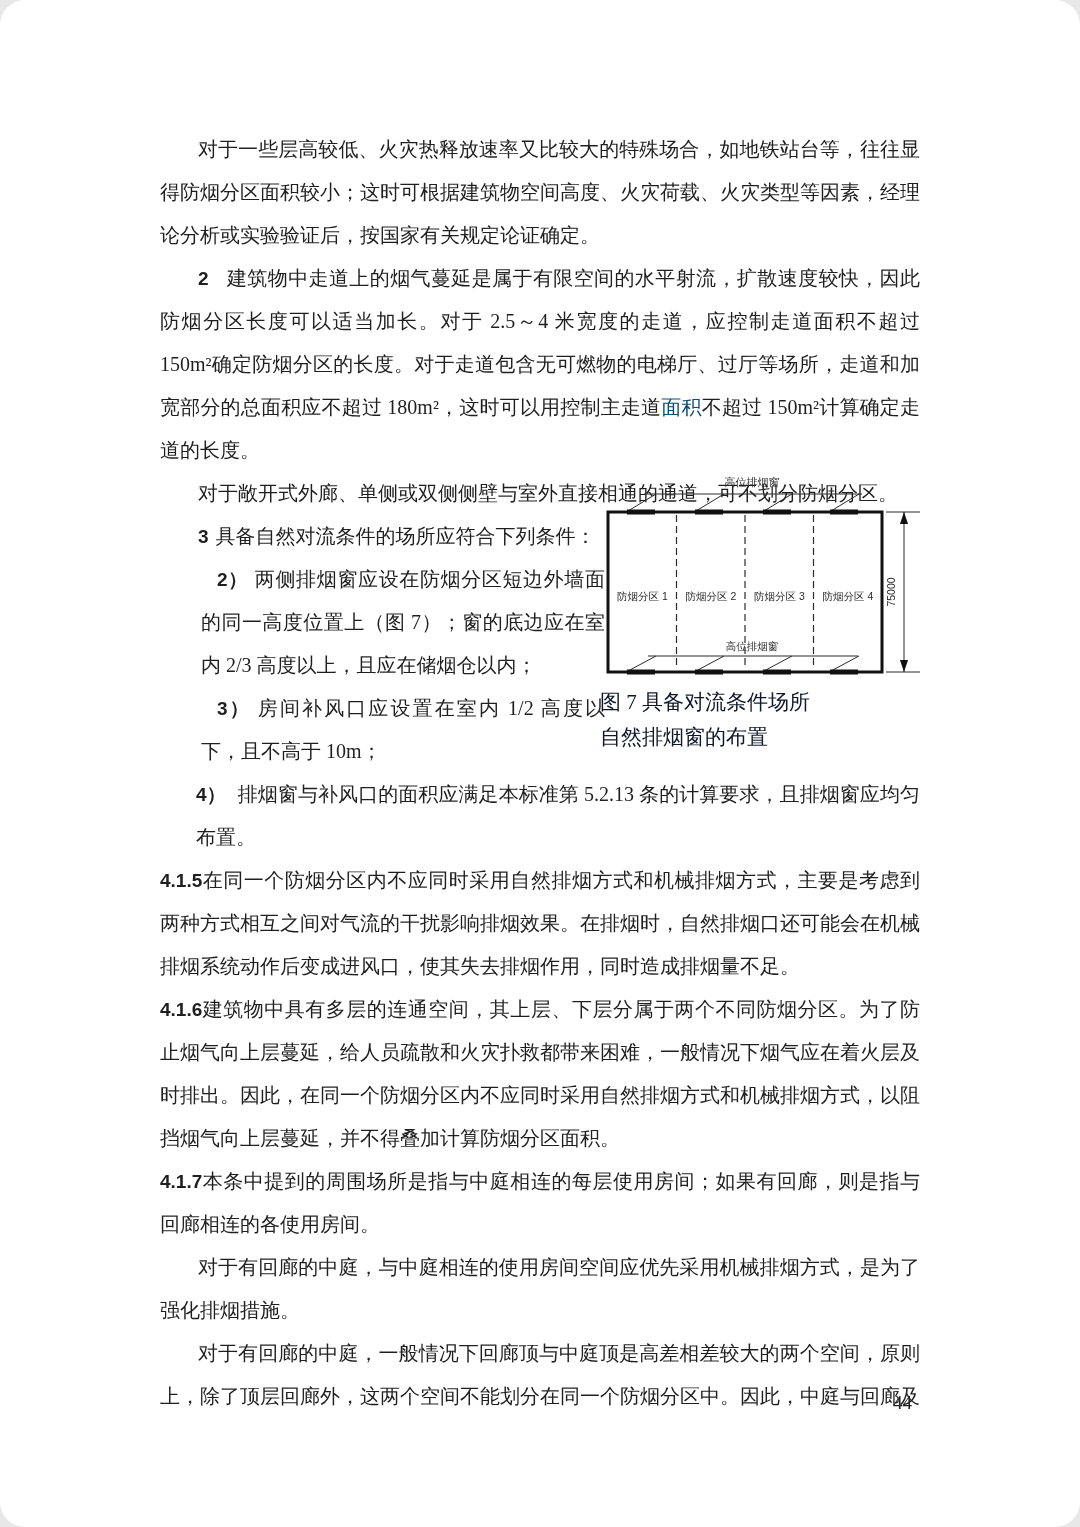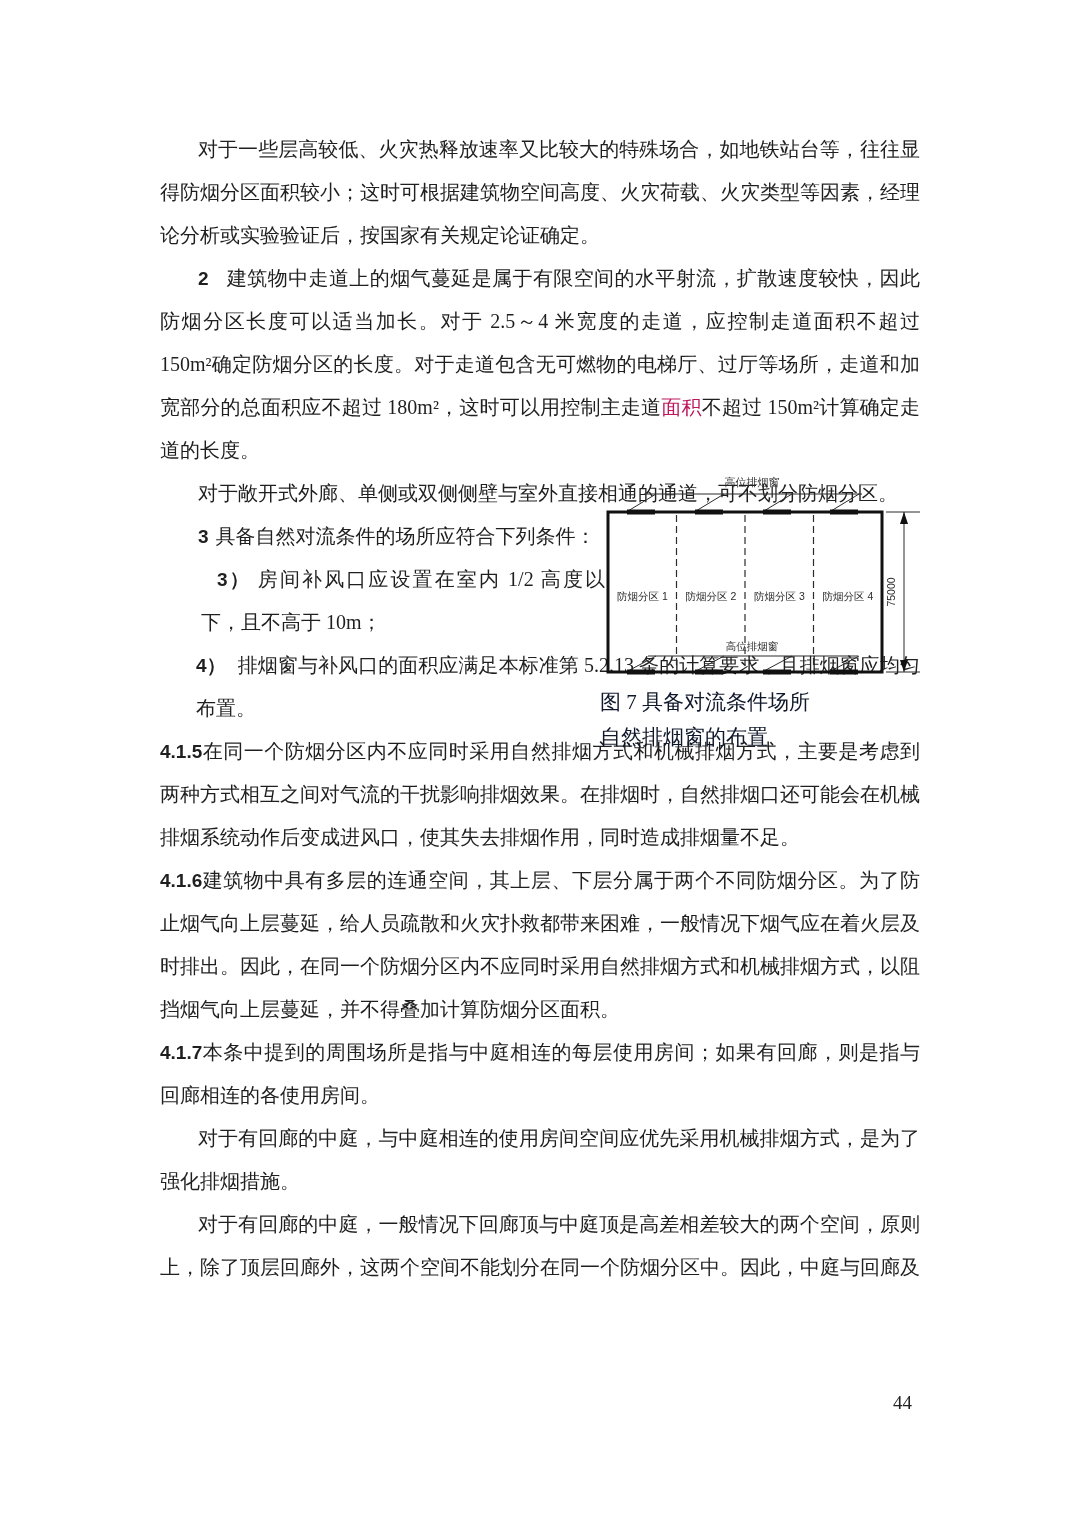--- a/index.html
+++ b/index.html
@@ -4,20 +4,21 @@
 <style>
   html,body { margin:0; padding:0; background:#e8e8e8; }
   .page {
     position:relative;
     width:1080px; height:1527px;
     background:#ffffff;
     font-family:"Liberation Serif","DejaVu Serif",serif;
     color:#1f1f1f;
     overflow:hidden;
     margin:0 auto;
+    border-radius:25px;
   }
   .content {
     position:absolute;
     left:160px; top:128px;
     width:760px;
     font-size:20px;
     line-height:43px;
     text-align:justify;
     letter-spacing:0;
   }
@@ -25,21 +26,21 @@
   p.indent { text-indent:38px; }
   .num-b {
     font-weight:bold;
     font-family:"Liberation Sans","DejaVu Sans",sans-serif;
     font-size:19px;
   }
   .gap-lg { margin-right:18px; }
   .gap-md { margin-right:12px; }
   .gap-sm { margin-right:7px; }
   .sec-num { }
-  .red { color:#be185d; }
+  .red { color:#0c4a6e; }
   .narrow { width:445px; }
   .narrow p.item { margin-left:41px; text-indent:16px; }
   p.item4 { margin-left:36px; }
   .clip2 { max-height:86px; overflow:hidden; }
 
   .figure {
     position:absolute;
     left:600px; top:470px;
     width:330px;
   }
@@ -72,20 +73,21 @@
     <p class="indent">对于一些层高较低、火灾热释放速率又比较大的特殊场合，如地铁站台等，往往显得防烟分区面积较小；这时可根据建筑物空间高度、火灾荷载、火灾类型等因素，经理论分析或实验验证后，按国家有关规定论证确定。</p>
 
     <p class="indent"><span class="num-b gap-lg">2</span><span>建筑物中走道上的烟气蔓延是属于有限空间的水平射流，扩散速度较快，因此防烟分区长度可以适当加长。对于 2.5～4 米宽度的走道，应控制走道面积不超过 150m²确定防烟分区的长度。对于走道包含无可燃物的电梯厅、过厅等场所，走道和加宽部分的总面积应不超过 180m²，这时可以用控制主走道</span><span class="red">面积</span><span>不超过 150m²计算确定走道的长度。</span></p>
 
     <p class="indent">对于敞开式外廊、单侧或双侧侧壁与室外直接相通的通道，可不划分防烟分区。</p>
 
     <div class="narrow">
       <p class="indent"><span class="num-b gap-sm">3</span><span>具备自然对流条件的场所应符合下列条件：</span></p>
 
 
+      <p class="item"><span class="num-b gap-sm">2）</span><span>两侧排烟窗应设在防烟分区短边外墙面的同一高度位置上（图 7）；窗的底边应在室内 2/3 高度以上，且应在储烟仓以内；</span></p>
 
       <p class="item"><span class="num-b gap-sm">3）</span><span>房间补风口应设置在室内 1/2 高度以下，且不高于 10m；</span></p>
     </div>
 
     <p class="item4"><span class="num-b gap-md">4）</span><span>排烟窗与补风口的面积应满足本标准第 5.2.13 条的计算要求，且排烟窗应均匀布置。</span></p>
 
     <p><span class="num-b sec-num">4.1.5</span><span>在同一个防烟分区内不应同时采用自然排烟方式和机械排烟方式，主要是考虑到两种方式相互之间对气流的干扰影响排烟效果。在排烟时，自然排烟口还可能会在机械排烟系统动作后变成进风口，使其失去排烟作用，同时造成排烟量不足。</span></p>
 
     <p><span class="num-b sec-num">4.1.6</span><span>建筑物中具有多层的连通空间，其上层、下层分属于两个不同防烟分区。为了防止烟气向上层蔓延，给人员疏散和火灾扑救都带来困难，一般情况下烟气应在着火层及时排出。因此，在同一个防烟分区内不应同时采用自然排烟方式和机械排烟方式，以阻挡烟气向上层蔓延，并不得叠加计算防烟分区面积。</span></p>
 

